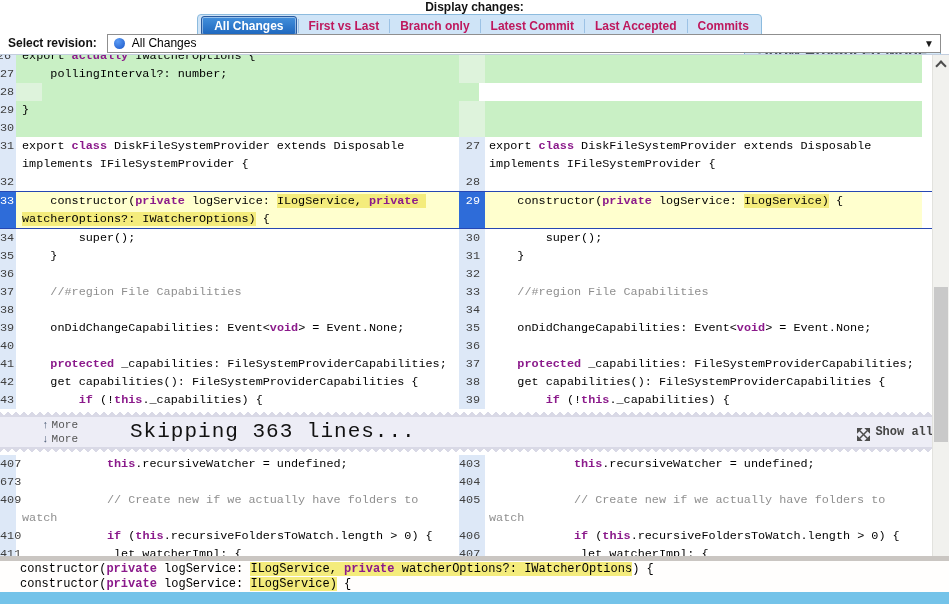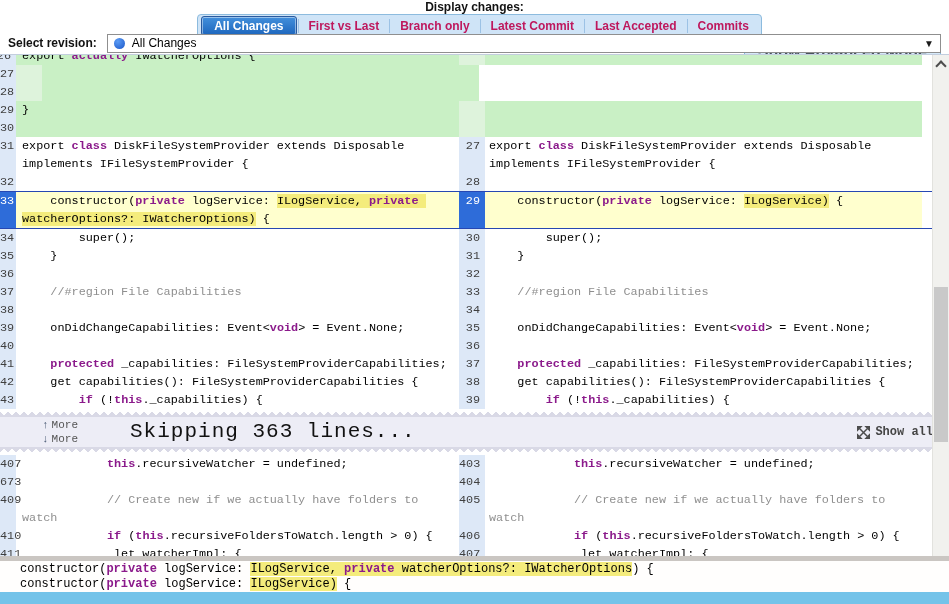--- a/index.html
+++ b/index.html
@@ -47,21 +47,21 @@
   .tear{height:8px;background-color:#fff;background-repeat:repeat-x;background-size:8px 8px;}
   .tear.t{background-image:linear-gradient(-45deg,#d9d9e6 4px,transparent 0),
                            linear-gradient(45deg,#d9d9e6 4px,transparent 0);background-position:left bottom;}
   .tear.b{background-image:linear-gradient(-135deg,#d9d9e6 4px,transparent 0),
                            linear-gradient(135deg,#d9d9e6 4px,transparent 0);background-position:left top;}
   .skip-mid{height:30px;background:#ededf6;display:flex;align-items:center;padding:0 16px 0 42px;box-sizing:border-box;}
   .more-col{display:flex;flex-direction:column;gap:1px;font-size:11px;color:#555;line-height:13px;}
   .more-btn{display:flex;align-items:center;gap:3px;cursor:default;}
   .arrow-g{color:#4a5a75;font-size:11px;}
   .skip-text{font-family:Liberation Mono, monospace;font-size:21px;color:#111;margin-left:52px;letter-spacing:1px;}
-  .show-all{margin-left:auto;font-size:12px;font-weight:bold;color:#444;display:flex;align-items:center;gap:5px;cursor:default;}
+  .show-all{margin-left:auto;font-size:12px;font-weight:bold;color:#444;display:flex;align-items:flex-end;gap:5px;cursor:default;}
   
   .vscroll{position:absolute;top:0;right:0;width:17px;height:502px;background:#f1f1ee;border-left:1px solid #e2e2de;box-sizing:border-box;}
   .chev{width:6px;height:6px;border-left:2px solid #4d4d4d;border-top:2px solid #4d4d4d;margin:0 auto;}
   .chev.up{transform:rotate(45deg);margin-top:7px;}
   .chev.down{transform:rotate(225deg);margin-top:485px;}
   .thumb{position:absolute;left:1px;width:14px;top:232px;height:155px;background:#c9c9c9;}
   
   .hdivider{height:5px;background:#cac6c2;}
   .preview{height:31px;box-sizing:border-box;padding:1px 0 0 20px;background:#fffefd;
            font-family:"Liberation Mono",monospace;font-size:12px;line-height:15px;white-space:pre;overflow:hidden;}
@@ -100,20 +100,21 @@
 <div class="diff">
   <div id="topRows">
       <div class="drow partial">
         <div class="ln L">26</div>
         <div class="code L add"><span>export </span><span class="k">actually</span><span> IWatcherOptions {</span></div>
         <div class="ln R lnadd"></div>
         <div class="code R add"></div>
       </div>
       <div class="drow">
         <div class="ln L">27</div>
+        <div class="code L add"><span>    pollingInterval?: number;</span></div>
         <div class="ln R lnadd"></div>
         <div class="code R add"></div>
       </div>
       <div class="drow">
         <div class="ln L">28</div>
         <div class="ln R lnadd"></div>
         <div class="code R add"></div>
       </div>
       <div class="drow">
         <div class="ln L">29</div>

